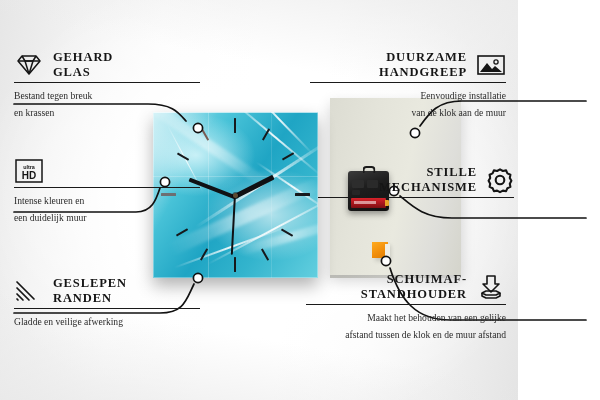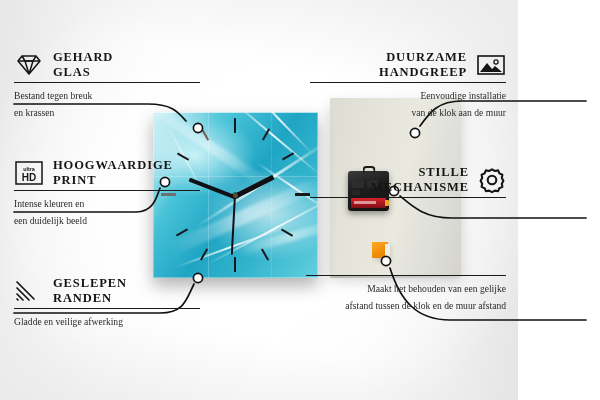--- a/index.html
+++ b/index.html
@@ -45,21 +45,21 @@
   .feat.right .hrow{justify-content:flex-end;}
   .feat.right .htxt{text-align:right;}
   .feat.right .sub{text-align:right;}
   .ico{flex:0 0 auto;display:block;}
 
   
   #f-glas   {left:14px;  top:50px;  width:186px;}
   #f-print  {left:14px;  top:158px; width:186px;}
   #f-randen {left:14px;  top:276px; width:186px;}
   #f-grip   {right:12px; top:50px;  width:196px;}
-  #f-mech   {right:12px; top:165px; width:196px;margin-left:8px;}
+  #f-mech   {right:4px; top:165px; width:196px;margin-left:8px;}
   #f-foam   {right:12px; top:272px; width:200px;}
 
   
   #scene{position:absolute;left:0;top:0;width:600px;height:400px;}
 
   
   #panel{
     position:absolute;left:330px;top:98px;width:131px;height:177px;
     background:linear-gradient(103deg,#dcdcd2 0%,#e4e4da 30%,#e9e9df 55%,#dededa 80%,#d4d4cb 100%);
     box-shadow:0 6px 13px rgba(0,0,0,.17);
@@ -218,26 +218,24 @@
 en krassen</div>
   </div>
 
   <div class="feat left" id="f-print">
     <div class="hrow">
       <svg class="ico" width="30" height="26" viewBox="0 0 30 26">
         <rect x="2" y="2" width="26" height="22" fill="none" stroke="#151515" stroke-width="1.5"></rect>
         <text x="15" y="11" font-family="Liberation Sans, sans-serif" font-size="5.4" font-weight="700" text-anchor="middle" fill="#151515">ultra</text>
         <text x="15" y="21" font-family="Liberation Sans, sans-serif" font-size="10" font-weight="700" text-anchor="middle" fill="#151515">HD</text>
       </svg>
-      <div class="htxt">HOOGWAARDIGE
-PRINT</div>
     </div>
     <div class="rule"></div>
     <div class="sub">Intense kleuren en
-een duidelijk beeld</div>
+een duidelijk muur</div>
   </div>
 
   <div class="feat left" id="f-randen">
     <div class="hrow">
       <svg class="ico" width="30" height="24" viewBox="0 0 30 24">
         <g stroke="#151515" stroke-width="1.7" stroke-linecap="round">
           <path d="M3 3 L20 20"></path>
             <path d="M3 9 L15 21"></path>
             <path d="M3 15 L9 21"></path>
             <path d="M3 20 L4 21"></path>
@@ -273,18 +271,29 @@
         <g fill="none" stroke="#151515" stroke-width="2.1" stroke-linejoin="round">
           <path d="M14 3.4 l2.9 1.6 3.2-.6 1.3 3 3 1.3 -.6 3.2 1.6 2.9 -1.6 2.9 .6 3.2 -3 1.3 -1.3 3 -3.2-.6 -2.9 1.6 -2.9-1.6 -3.2 .6 -1.3-3 -3-1.3 .6-3.2 -1.6-2.9 1.6-2.9 -.6-3.2 3-1.3 1.3-3 3.2 .6 Z"></path>
           <circle cx="14" cy="14" r="4.3"></circle>
         </g>
       </svg>
     </div>
     <div class="rule"></div>
   </div>
 
   <div class="feat right" id="f-foam">
+    <div class="hrow">
+      <div class="htxt">SCHUIMAF-
+STANDHOUDER</div>
+      <svg class="ico" width="30" height="26" viewBox="0 0 30 26">
+        <g fill="none" stroke="#151515" stroke-width="1.6" stroke-linejoin="round">
+          <path d="M11 2 h8 v8 h4 l-8 8 -8-8 h4 Z"></path>
+          <path d="M6 19 l4-2 h10 l4 2 -4 2 H10 Z"></path>
+          <path d="M6 19 v3 l4 2 h10 l4-2 v-3"></path>
+        </g>
+      </svg>
+    </div>
     <div class="rule"></div>
     <div class="sub">Maakt het behouden van een gelijke
 afstand tussen de klok en de muur afstand</div>
   </div>
 
 </div>
 
 </body></html>

